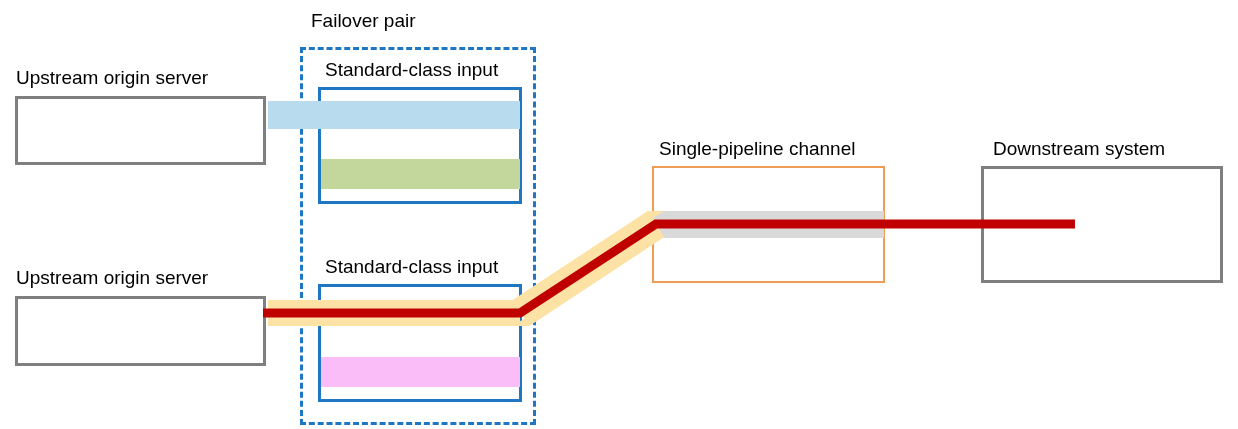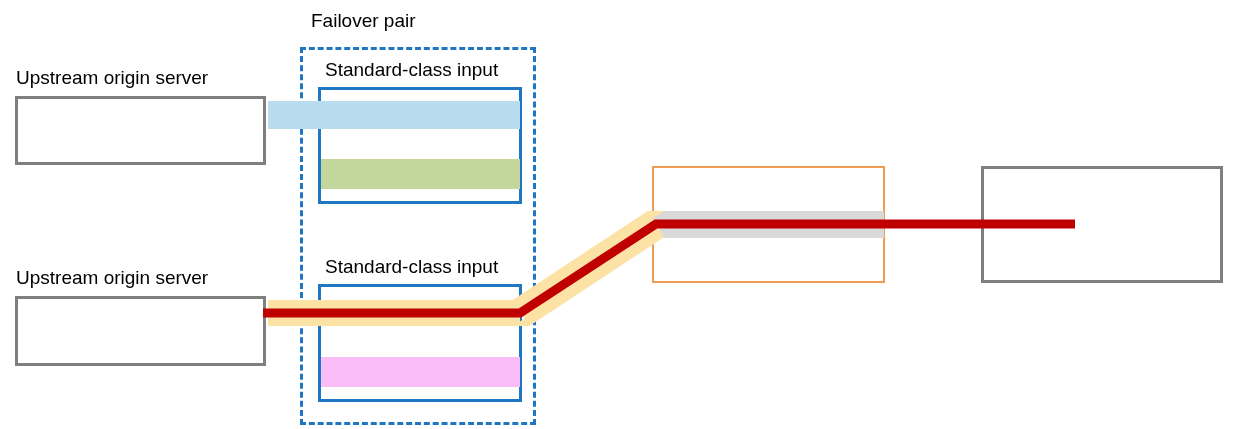--- a/index.html
+++ b/index.html
@@ -59,23 +59,25 @@
   <div class="label" style="left:311px; top:11px;">Failover pair</div>
 
   <div class="label" style="left:16px; top:68px;">Upstream origin server</div>
 
   <div class="label" style="left:325px; top:60px;">Standard-class input</div>
 
   <div class="label" style="left:16px; top:268px;">Upstream origin server</div>
 
   <div class="label" style="left:325px; top:257px;">Standard-class input</div>
 
+  <div class="label" style="left:659px; top:139px;">Single-pipeline channel</div>
 
   <div class="label" style="left:709px; top:189px;">Pipeline 0</div>
 
+  <div class="label" style="left:993px; top:139px;">Downstream system</div>
 
   <div class="box box-dashed" style="left:300px; top:47px; width:236px; height:378px;"></div>
 
   <div class="box box-gray" style="left:15px; top:96px; width:251px; height:69px; background:#ffffff;"></div>
 
   <div class="box box-gray" style="left:15px; top:296px; width:251px; height:70px; background:#ffffff;"></div>
 
   <div class="box box-blue" style="left:318px; top:87px; width:204px; height:117px; background:#ffffff;"></div>
 
   <div class="box box-blue" style="left:318px; top:284px; width:204px; height:118px; background:#ffffff;"></div>

